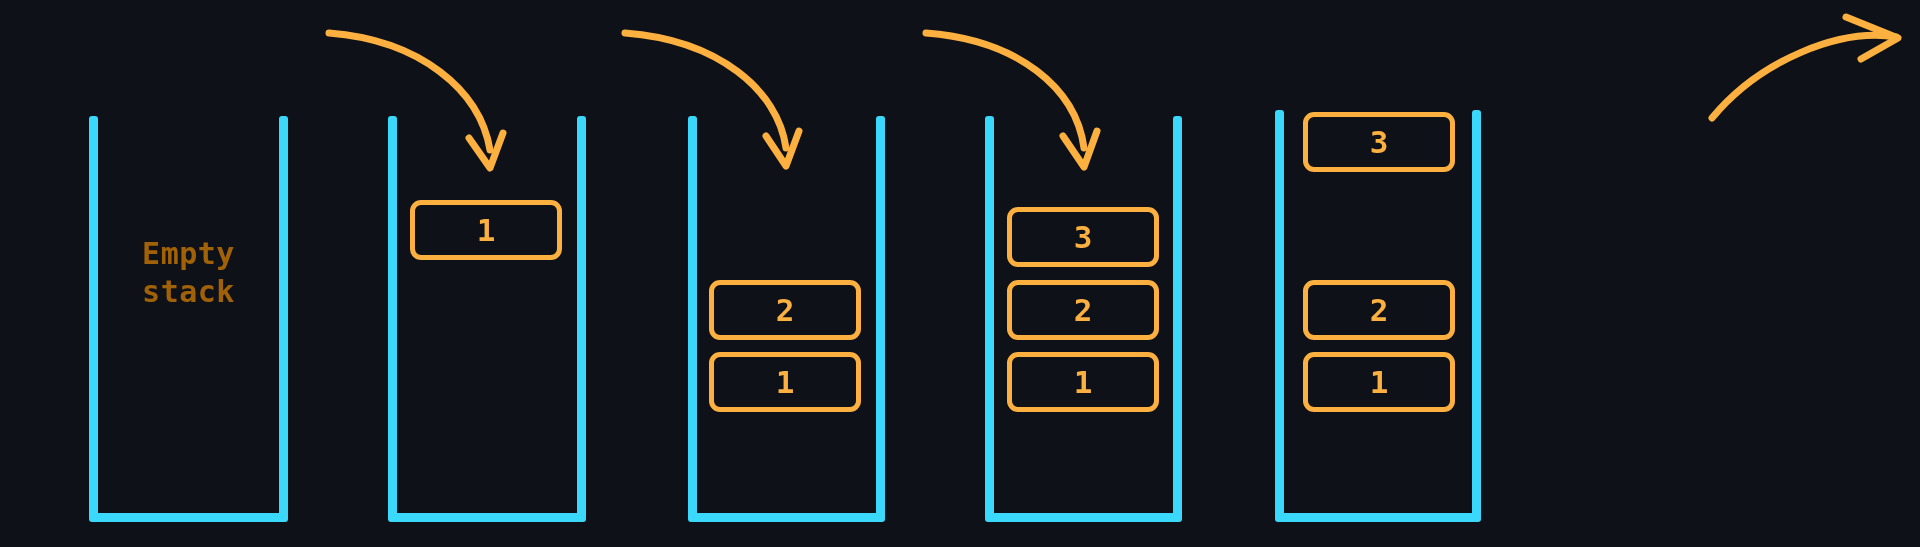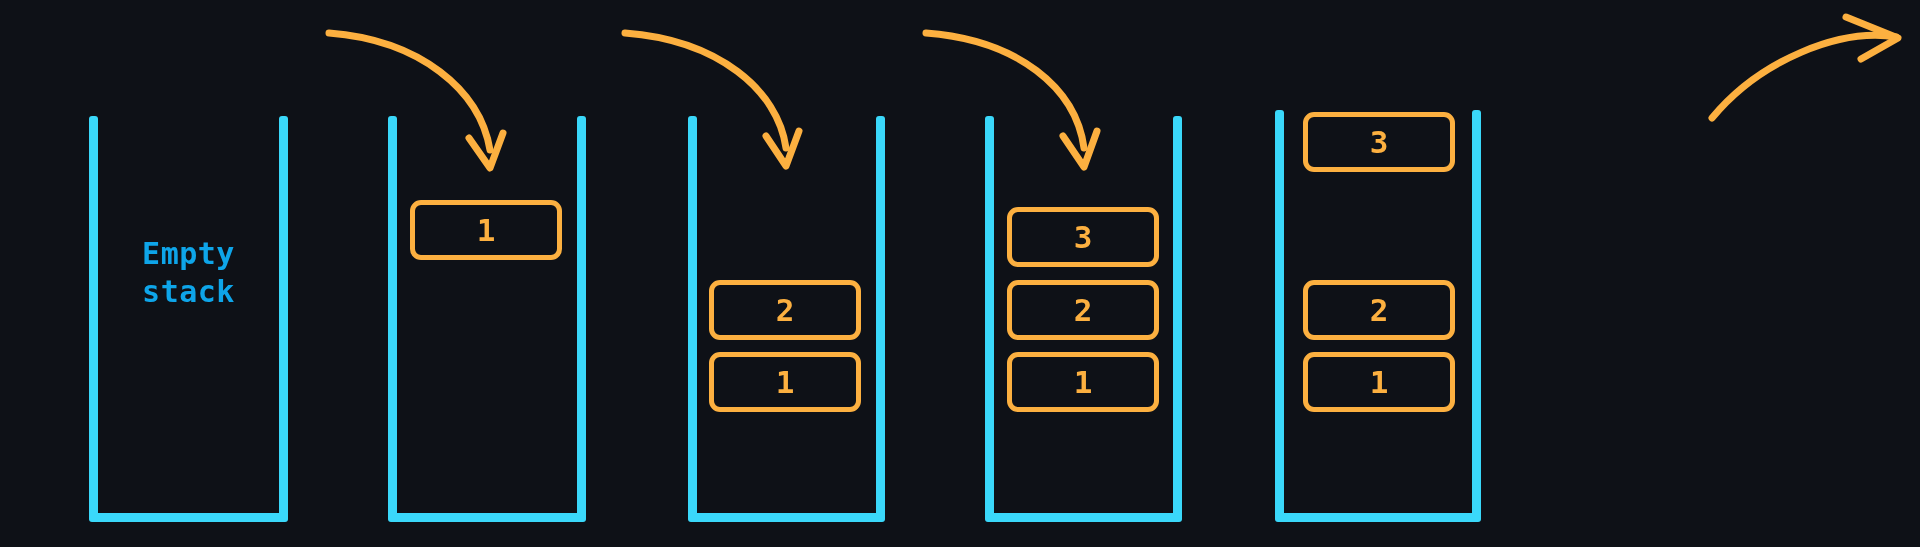--- a/index.html
+++ b/index.html
@@ -33,21 +33,21 @@
   }
   .wall-left, .wall-right {
     width: 9px;
   }
   .wall-bottom {
     height: 9px;
     border-radius: 0 0 5px 5px;
   }
   .empty-label {
     position: absolute;
-    color: #0ea5e9;
+    color: #a16207;
     font-family: "DejaVu Sans Mono", "Liberation Mono", monospace;
     font-weight: bold;
     font-size: 30px;
     line-height: 38px;
     text-align: center;
     white-space: pre-line;
     letter-spacing: 0.5px;
   }
   .cell {
     position: absolute;

